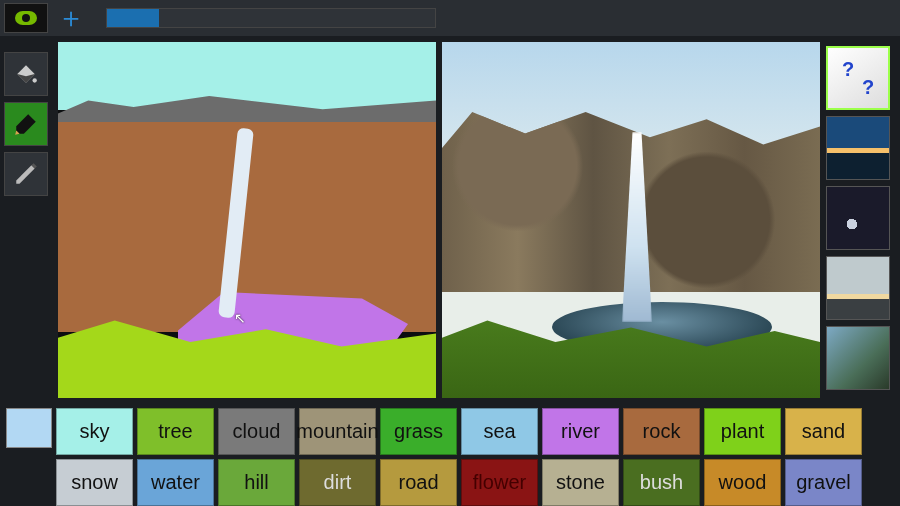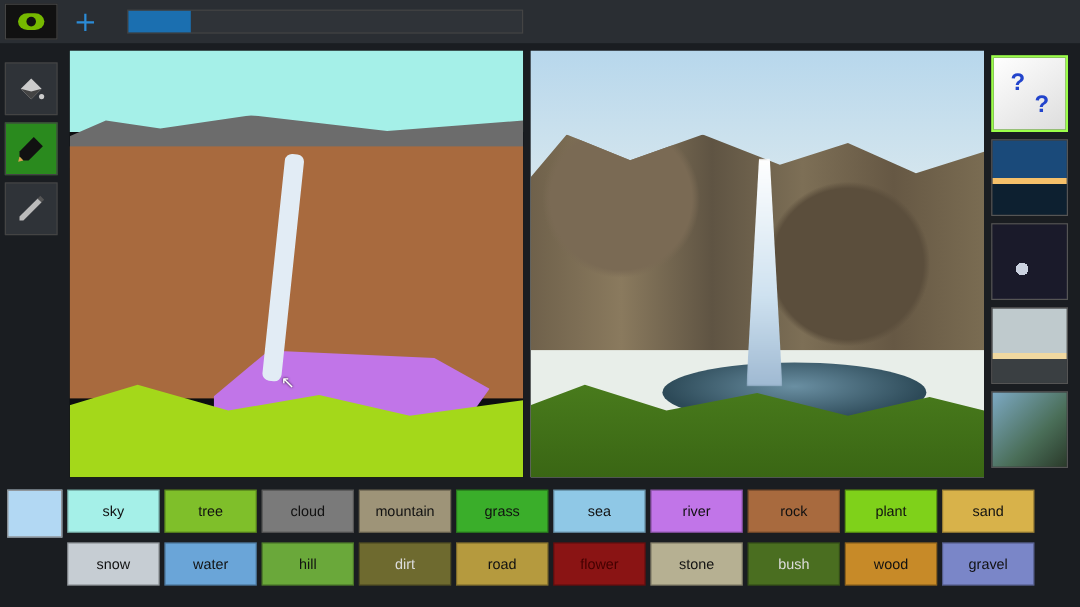--- a/index.html
+++ b/index.html
@@ -158,23 +158,23 @@
   .th-d{background:linear-gradient(135deg,#7da9c4,#4a6e58 60%,#2a3a2a);} 
 
   .palette{
     padding:4px 4px 2px 6px;
   }
   .pal-row{display:flex;gap:4px;margin-bottom:4px;}
   .pal-current{
     width:46px;height:40px;background:#b2d8f3;border:1px solid #888;
   }
   .swatch{
-    width:77px;height:36px;
+    width:77px;height:47px;
     display:flex;align-items:center;justify-content:center;
-    font-size:12px;
+    font-size:20px;
     border:1px solid rgba(0,0,0,.3);
     cursor:pointer;
   }
   .svg-icon{width:26px;height:26px;}
 </style>
 </head>
 <body>
 
 <div class="topbar">
   <div class="logo-cell">

